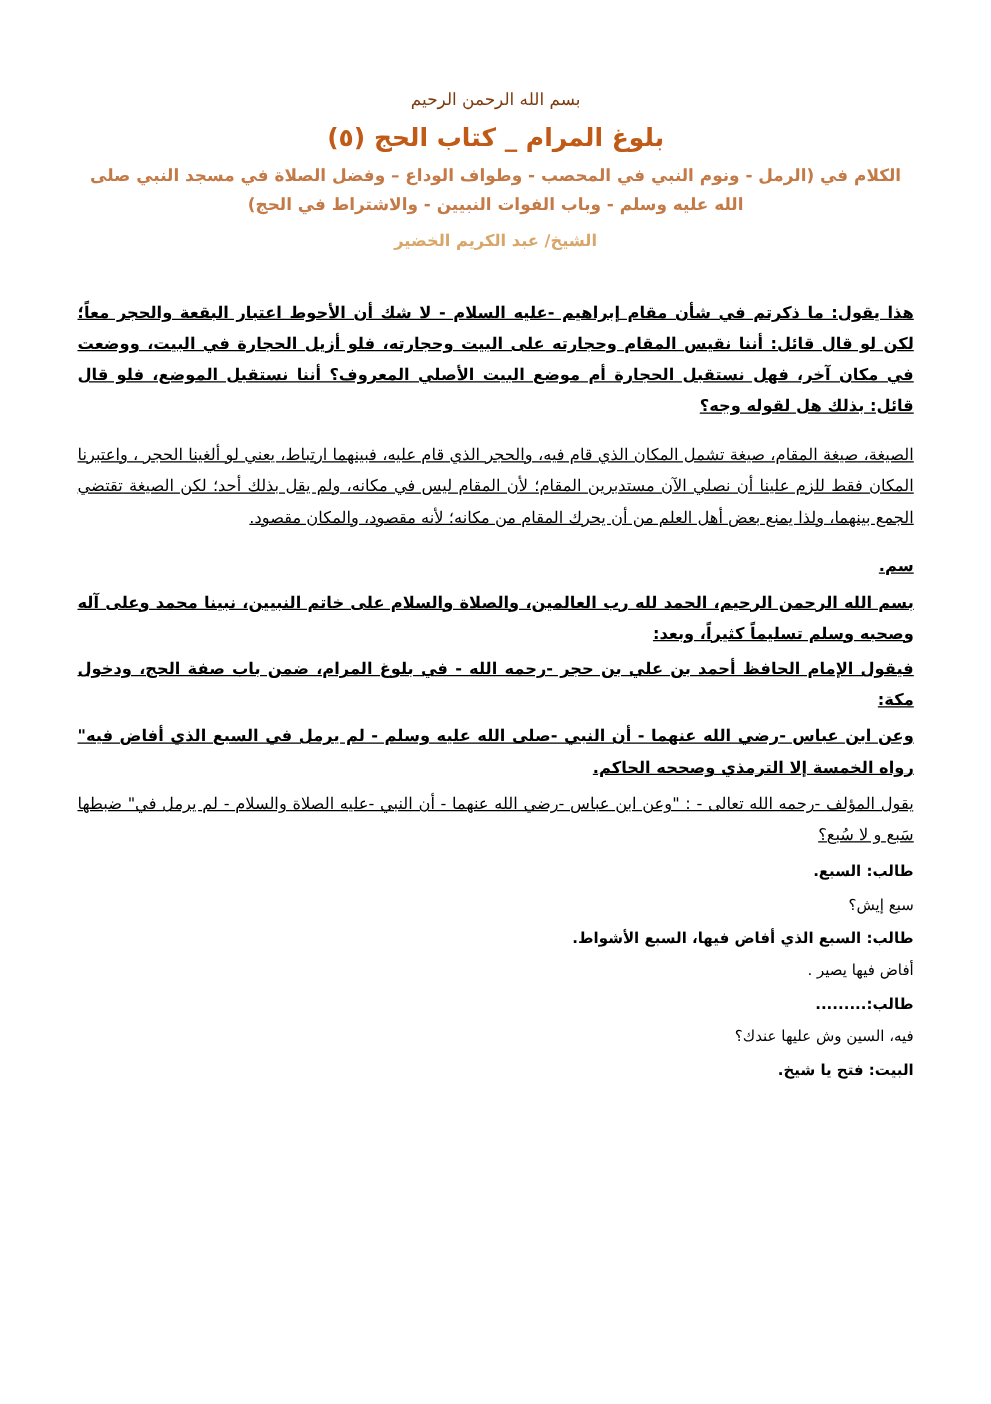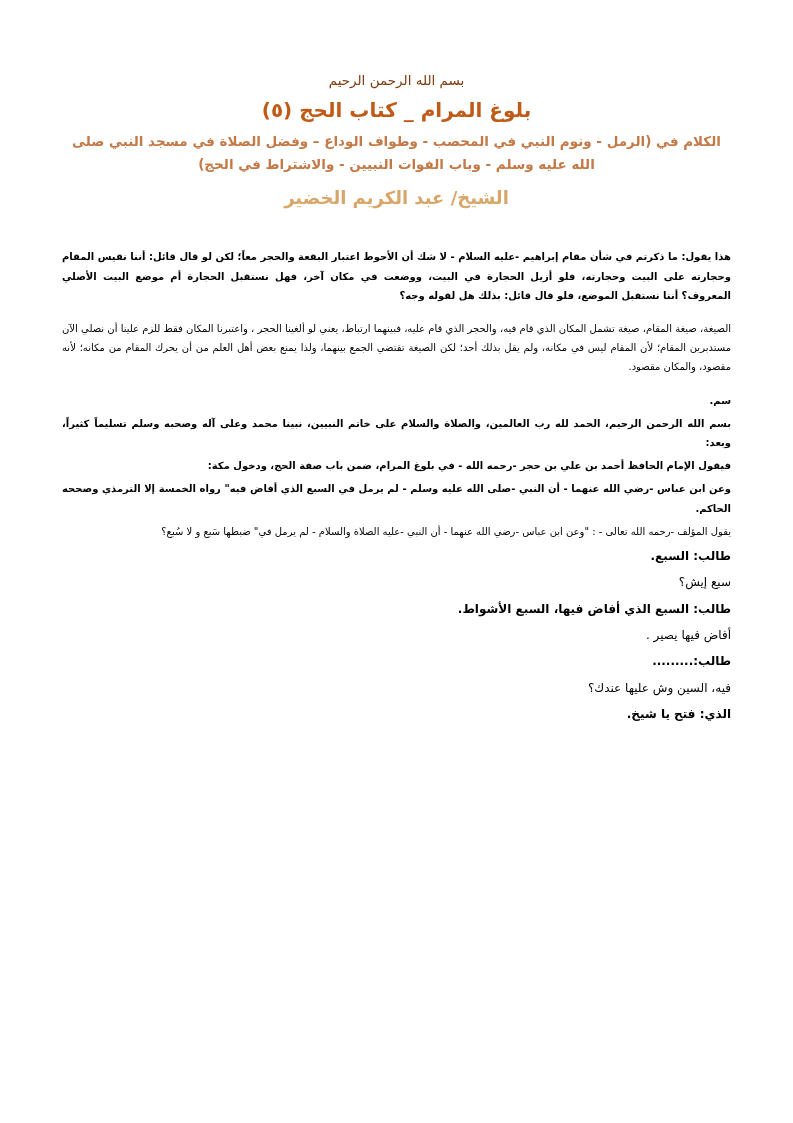--- a/index.html
+++ b/index.html
@@ -49,31 +49,32 @@
     color: #c47a47;
     font-size: 13.5px;
     font-weight: bold;
     line-height: 1.75;
     margin: 0 0 6px 0;
     padding: 0 4px;
   }
   .sheikh {
     text-align: center;
     color: #d9a66a;
-    font-size: 18px;
+    font-size: 13px;
     font-weight: bold;
     line-height: 1.7;
     margin: 0 0 34px 0;
   }
   
   p.para {
     margin: 0 0 4px 0;
-    font-size: 10px;
+    font-size: 13px;
     line-height: 1.92;
     color: #000000;
+    text-decoration: underline;
   }
   p.bold {
     font-weight: bold;
   }
   p.plain {
     font-weight: normal;
   }
   p.gap-after {
     margin-bottom: 14px;
   }
@@ -133,17 +134,17 @@
       <p class="dlg plain">سبع إيش؟</p>
 
       <p class="dlg bold">طالب: السبع الذي أفاض فيها، السبع الأشواط.</p>
 
       <p class="dlg plain">أفاض فيها يصير .</p>
 
       <p class="dlg bold">طالب:.........</p>
 
       <p class="dlg plain">فيه، السين وش عليها عندك؟</p>
 
-      <p class="dlg bold">الذي: فتح يا شيخ.</p>
+      <p class="dlg bold">البيت: فتح يا شيخ.</p>
     </div>
 
   </div>
 </div>
 
 </body></html>

